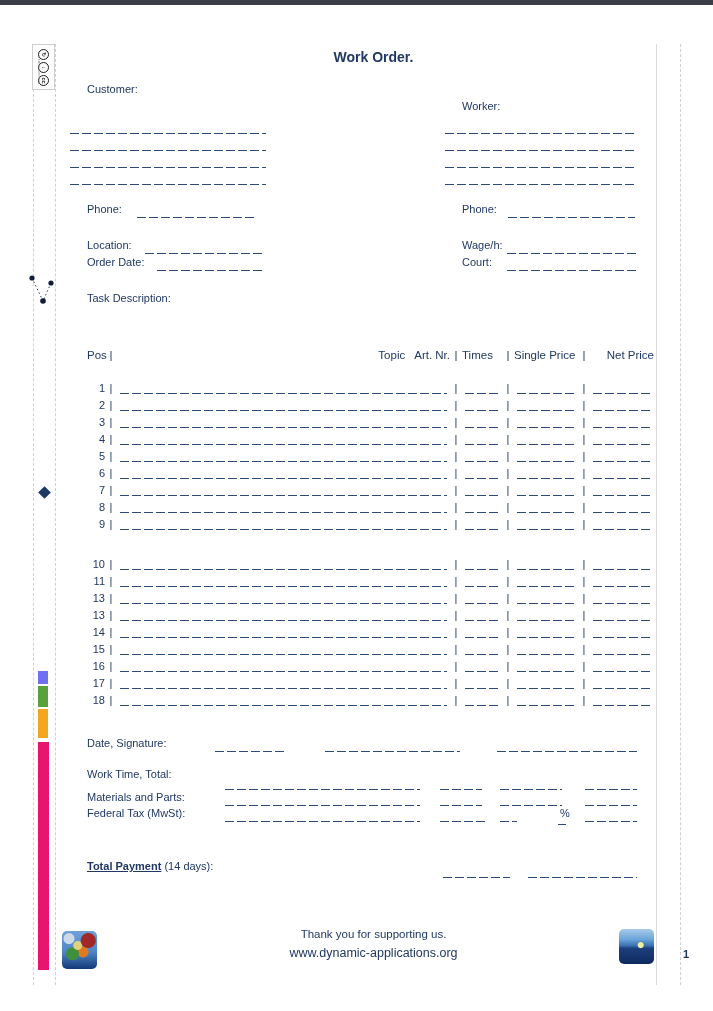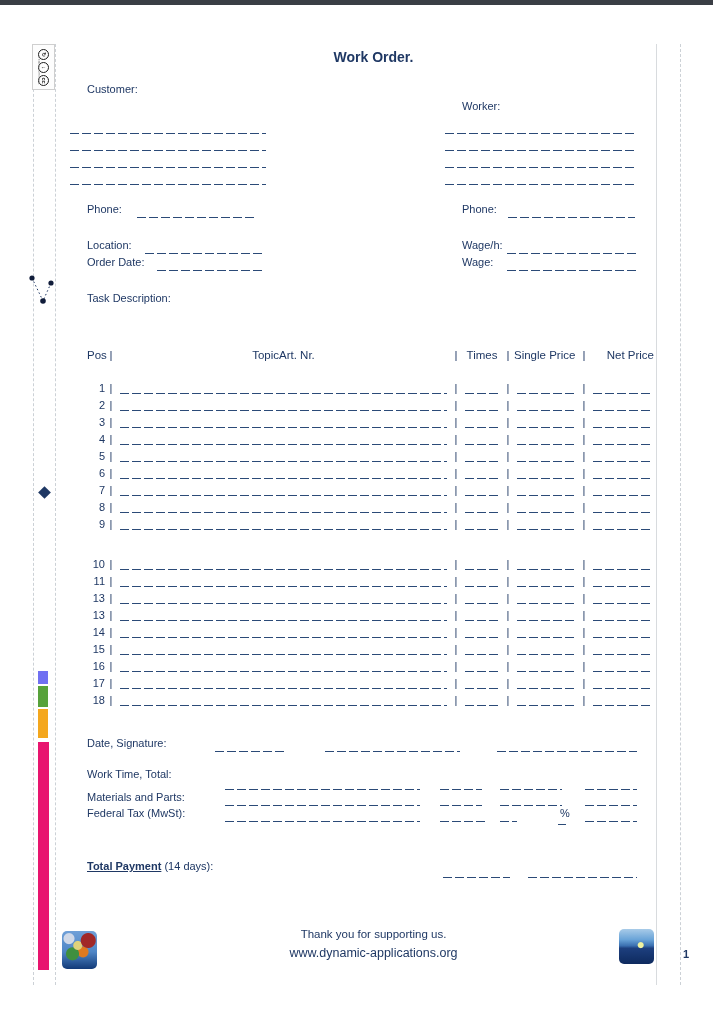--- a/index.html
+++ b/index.html
@@ -33,24 +33,24 @@
   .bl{position:absolute;height:12px;
     background-image:repeating-linear-gradient(90deg,#2b4a77 0 9px,transparent 9px 12px);
     background-size:100% 1.5px;background-position:0 100%;background-repeat:no-repeat;}
   
   .thead,.trow{display:flex;align-items:flex-end;height:17px;}
   .thead{font-size:11.5px;}
   .trow{font-size:11px;}
   .c-pos{width:18px;text-align:right;}
   .c-sep{width:12px;text-align:center;}
   .c-topic{flex:1;}
-  .c-times{width:40px;text-align:center;}
+  .c-times{width:40px;}
   .c-sprice{width:64px;text-align:left;white-space:nowrap;}
   .c-net{width:64px;text-align:right;white-space:nowrap;}
-  .c-topic.hdr{display:flex;justify-content:center;}
+  .c-topic.hdr{display:flex;justify-content:flex-end;gap:9px;}
   .cellbl{display:block;height:12px;margin:0 3px;
     background-image:repeating-linear-gradient(90deg,#2b4a77 0 9px,transparent 9px 12px);
     background-size:100% 1.5px;background-position:0 100%;background-repeat:no-repeat;}
   .rows-block{position:absolute;left:70px;width:567px;}
   
   .img-map{position:absolute;left:62px;top:931px;width:35px;height:38px;border-radius:5px;
     background:
       radial-gradient(circle at 75% 25%, #a12828 0 7px, transparent 8px),
       radial-gradient(circle at 45% 38%, #e0d27a 0 4px, transparent 5px),
       radial-gradient(circle at 30% 60%, #3f8f3f 0 6px, transparent 7px),
@@ -114,21 +114,21 @@
 <span class="bl" style="left:137px;top:206px;width:118px"></span>
 <div class="abs lbl" style="left:445px;top:203px">Phone:</div>
 <span class="bl" style="left:508px;top:206px;width:127px"></span>
 
 <div class="abs lbl" style="left:70px;top:239px">Location:</div>
 <span class="bl" style="left:145px;top:242px;width:118px"></span>
 <div class="abs lbl" style="left:70px;top:256px">Order Date:</div>
 <span class="bl" style="left:157px;top:259px;width:108px"></span>
 <div class="abs lbl" style="left:445px;top:239px">Wage/h:</div>
 <span class="bl" style="left:507px;top:242px;width:130px"></span>
-<div class="abs lbl" style="left:445px;top:256px">Wage:</div>
+<div class="abs lbl" style="left:445px;top:256px">Court:</div>
 <span class="bl" style="left:507px;top:259px;width:130px"></span>
 
 <div class="abs lbl" style="left:70px;top:292px">Task Description:</div>
 
 <div class="abs rows-block" style="top:344px">
   <div class="thead">
     <span class="c-pos">Pos</span>
     <span class="c-sep">|</span>
     <span class="c-topic hdr">
       <span>Topic</span>

